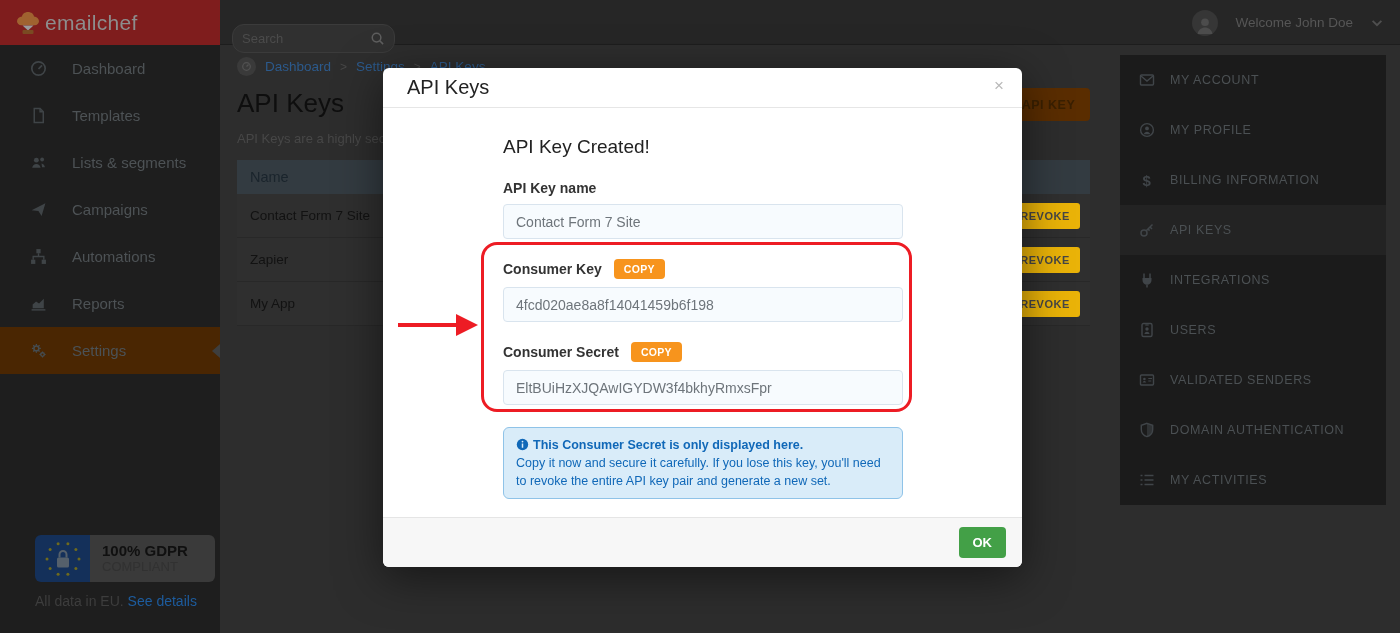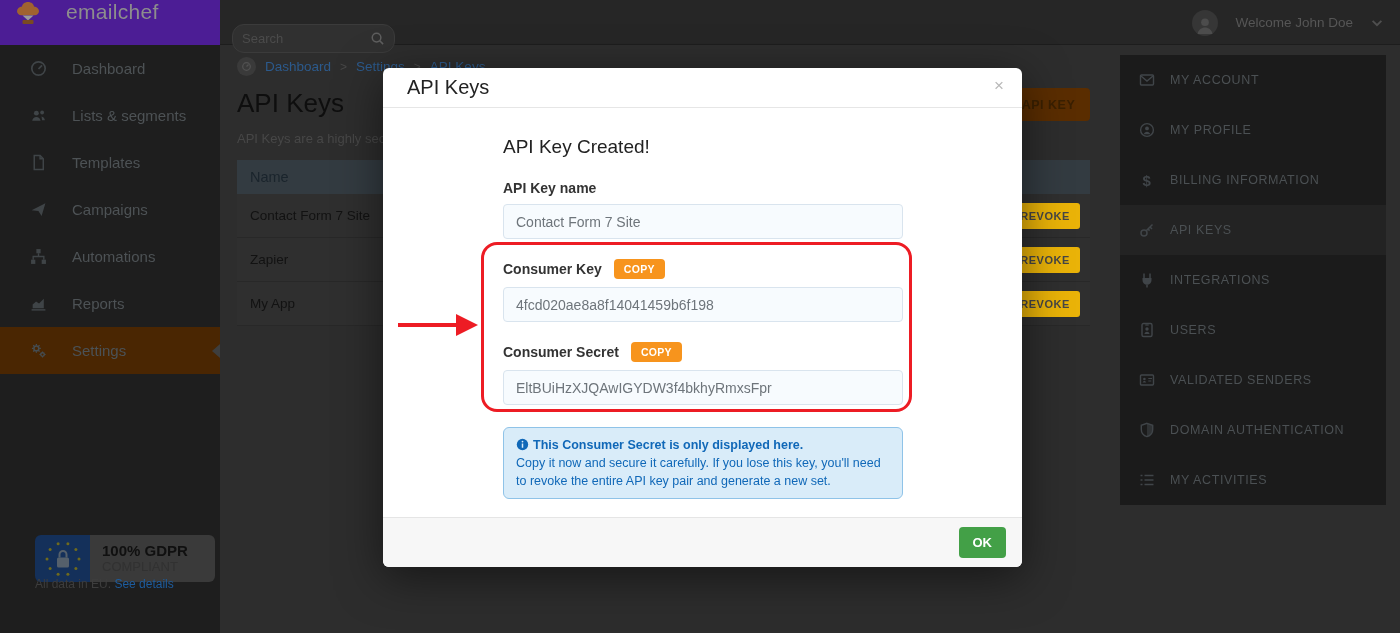--- a/index.html
+++ b/index.html
@@ -6,21 +6,21 @@
   html,body { width:1400px; height:633px; }
   body {
     position:relative; overflow:hidden;
     background:#2d2d2d;
     font-family:"Liberation Sans", sans-serif;
   }
   svg { display:block; }
 
   
   .topbar { position:absolute; left:0; top:0; width:1400px; height:45px; background:#262626; border-bottom:1px solid #1d1d1d; }
-  .logo-area { position:absolute; left:0; top:0; width:220px; height:45px; background:#4c1d95; display:flex; padding-left:13px; gap:23px; }
+  .logo-area { position:absolute; left:0; top:0; width:220px; height:45px; background:#7f1d1d; display:flex; align-items:center; padding-left:13px; gap:2px; }
   .brand-text { color:#8d8d8d; font-size:21px; letter-spacing:.3px; }
   .search-box { position:absolute; left:232px; top:24px; width:163px; height:29px; background:#303030; border:1px solid #3b3b3b; border-radius:12px; display:flex; align-items:center; padding:0 9px; }
   .search-box input { flex:1; background:transparent; border:0; outline:0; color:#5a5a5a; font-size:13px; font-family:inherit; min-width:0; }
   .search-box input::placeholder { color:#4b4b4b; }
   .search-glyph { width:15px; height:15px; color:#5e5e5e; }
   .user-area { position:absolute; right:16px; top:0; height:45px; display:flex; align-items:center; gap:17px; cursor:pointer; }
   .avatar { width:26px; height:26px; border-radius:50%; background:#363636; color:#4c4c4c; overflow:hidden; display:flex; align-items:flex-end; justify-content:center; }
   .welcome-text { color:#565656; font-size:13.5px; }
   .chev { width:14px; height:14px; color:#4f4f4f; }
 
@@ -30,21 +30,21 @@
   .nav-item .nicon { width:17px; height:17px; color:#3f4447; flex:none; }
   .nav-item.active { background:#4a2602; color:#4b5257; }
   .nav-item.active .nicon { color:#454d52; }
   .notch { position:absolute; right:0; top:50%; transform:translateY(-50%); width:0; height:0; border-top:7px solid transparent; border-bottom:7px solid transparent; border-right:8px solid #3e3e3e; }
 
   .gdpr-badge { position:absolute; left:35px; top:490px; height:47px; display:flex; }
   .gdpr-eu { width:55px; height:47px; background:#14305a; border-radius:6px 0 0 6px; display:flex; align-items:center; justify-content:center; }
   .gdpr-text { background:#3a3a3a; border-radius:0 6px 6px 0; padding:7px 27px 0 12px; }
   .gdpr-l1 { font-weight:bold; font-size:15px; color:#101010; }
   .gdpr-l2 { font-size:13px; color:#313131; }
-  .gdpr-note { position:absolute; left:35px; top:532px; font-size:12px; color:#3d3d3d; }
+  .gdpr-note { position:absolute; left:35px; top:548px; font-size:14px; color:#3d3d3d; }
   .gdpr-link { color:#1d5c9e; cursor:pointer; }
 
   
   .breadcrumb { position:absolute; left:237px; top:57px; display:flex; align-items:center; gap:9px; font-size:13.5px; color:#2c5a8c; }
   .crumb-icon { width:19px; height:19px; border-radius:50%; background:#3a3a3a; color:#525252; display:flex; align-items:center; justify-content:center; }
   .crumb-sep { color:#484848; font-size:12px; }
   .crumb { cursor:pointer; }
   .page-title { position:absolute; left:237px; top:88px; font-size:26px; font-weight:500; color:#0e0e0e; }
   .page-subtitle { position:absolute; left:237px; top:131px; font-size:13px; color:#474747; white-space:nowrap; }
   .create-btn { position:absolute; left:950px; top:88px; width:140px; height:33px; background:#5a2d00; color:#3a2000; font-weight:bold; font-size:12.5px; letter-spacing:.5px; border:0; border-radius:4px; cursor:pointer; }
@@ -129,36 +129,36 @@
       <svg viewBox="0 0 16 16">
           <circle cx="8" cy="8" r="6.3" fill="none" stroke="currentColor" stroke-width="1.6"></circle>
           <path d="M8 8.5L11.3 5" stroke="currentColor" stroke-width="1.6"></path>
         </svg>
     </span>
     <span>Dashboard</span>
   </div>
   <div class="nav-item">
     <span class="nicon">
       <svg viewBox="0 0 16 16">
+          <path d="M4 1.5h5.5l3 3v10H4z" fill="none" stroke="currentColor" stroke-width="1.4"></path>
+          <path d="M9.5 1.5v3h3" fill="none" stroke="currentColor" stroke-width="1.4"></path>
+        </svg>
+    </span>
+    <span>Templates</span>
+  </div>
+  <div class="nav-item">
+    <span class="nicon">
+      <svg viewBox="0 0 16 16">
           <circle cx="6" cy="5.8" r="2.3" fill="currentColor"></circle>
           <path d="M2 13c.5-2.4 2-3.7 4-3.7S9.5 10.6 10 13z" fill="currentColor"></path>
           <circle cx="11.4" cy="5.2" r="1.8" fill="currentColor"></circle>
           <path d="M10.8 8.9c1.9.3 3 1.6 3.2 3.6h-2.6" fill="currentColor"></path>
         </svg>
     </span>
     <span>Lists &amp; segments</span>
-  </div>
-  <div class="nav-item">
-    <span class="nicon">
-      <svg viewBox="0 0 16 16">
-          <path d="M4 1.5h5.5l3 3v10H4z" fill="none" stroke="currentColor" stroke-width="1.4"></path>
-          <path d="M9.5 1.5v3h3" fill="none" stroke="currentColor" stroke-width="1.4"></path>
-        </svg>
-    </span>
-    <span>Templates</span>
   </div>
   <div class="nav-item">
     <span class="nicon">
       <svg viewBox="0 0 16 16">
           <path d="M1.5 8.6L14.5 2l-3.6 12.2-3-4.8z" fill="currentColor"></path>
         </svg>
     </span>
     <span>Campaigns</span>
   </div>
   <div class="nav-item">

